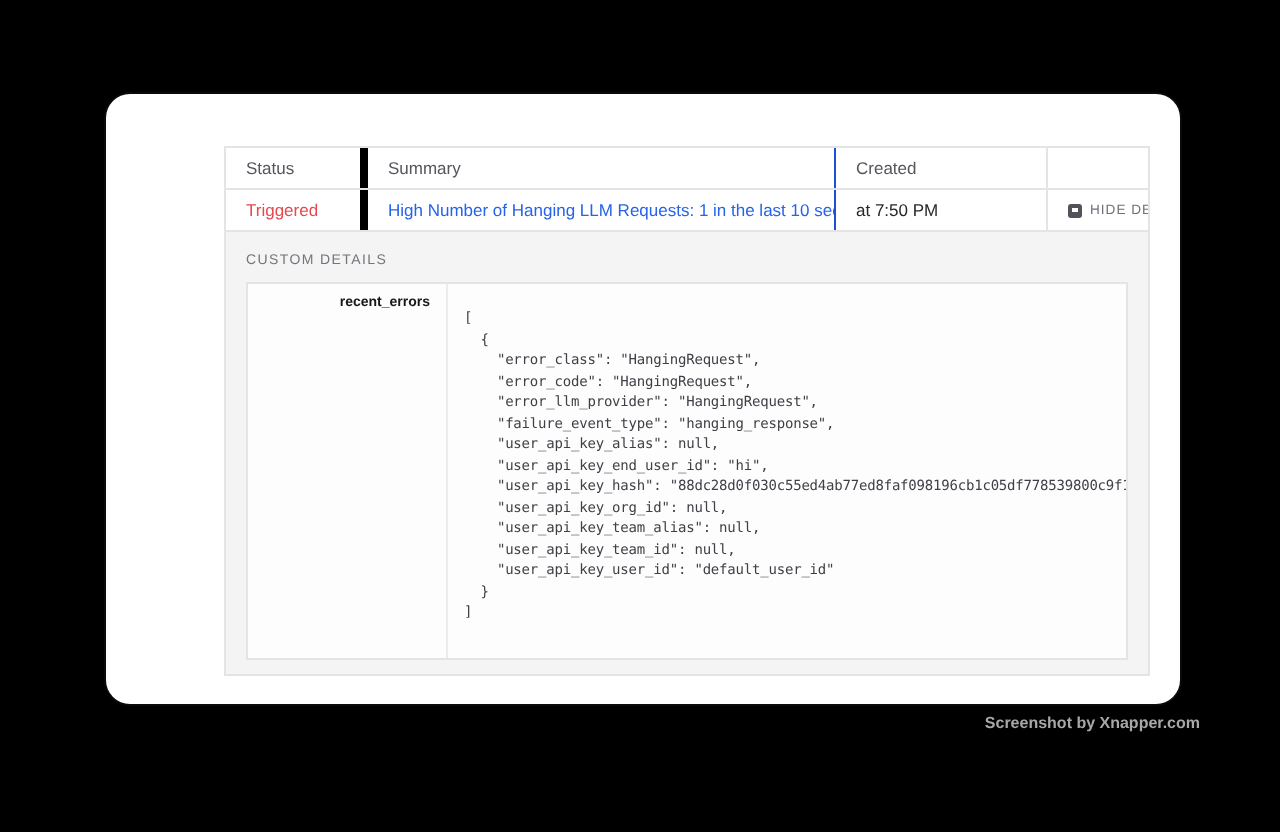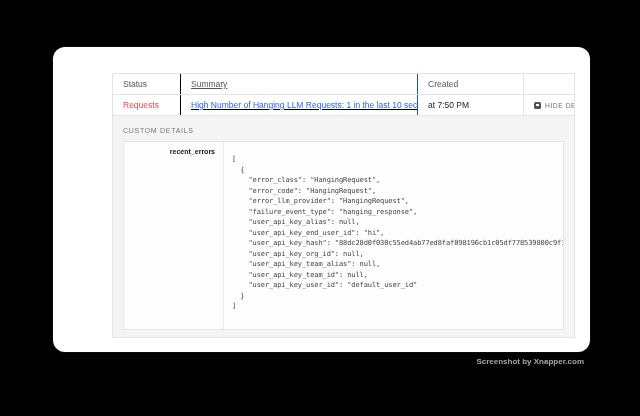--- a/index.html
+++ b/index.html
@@ -43,21 +43,21 @@
     display: flex;
     align-items: center;
     height: 20px;
     padding: 0 10px;
     box-sizing: border-box;
     font-size: 8.5px;
     white-space: nowrap;
     overflow: hidden;
   }
   .c1 { width: 67px; flex: none; }
-  .c2 { width: 237px; flex: none; border-left: 1px solid #000000; text-decoration: underline; }
+  .c2 { width: 237px; flex: none; border-left: 4px solid #000000; }
   .c3 { width: 106px; flex: none; border-left: 1px solid #1d4ed8; }
   .c4 { flex: 1; border-left: 1px solid #e4e4e7; }
   .th { color: #55555e; }
   .status-text { color: var(--status-color, #e5484d); }
   .summary-link {
     color: var(--link-color, #2563eb);
     font-weight: 500;
     cursor: pointer;
     text-decoration: none;
   }
@@ -130,21 +130,21 @@
     margin: 0;
     font-family: "DejaVu Sans Mono", monospace;
     font-size: 7px;
     line-height: 10.5px;
     letter-spacing: -0.1px;
     color: #3f3f46;
   }
   .watermark {
     position: absolute;
     top: 357px;
-    right: 56px;
+    right: 40px;
     font-size: 8px;
     font-weight: bold;
     color: #a8a8a8;
   }
 </style>
 </head>
 <body>
 
 <div class="stage">
   <div class="card">
@@ -152,21 +152,21 @@
 
       <div class="trow bordered">
         <div class="cell c1 th">Status</div>
         <div class="cell c2 th">Summary</div>
         <div class="cell c3 th">Created</div>
         <div class="cell c4 th"></div>
       </div>
 
       <div class="trow bordered">
         <div class="cell c1">
-          <span class="status-text">Requests</span>
+          <span class="status-text">Triggered</span>
         </div>
         <div class="cell c2">
           <a class="summary-link">High Number of Hanging LLM Requests: 1 in the last 10 seconds.</a>
         </div>
         <div class="cell c3">
           <span class="created-text">at 7:50 PM</span>
         </div>
         <div class="cell c4">
           <button class="hide-details-btn">
             <span class="minus-square">

